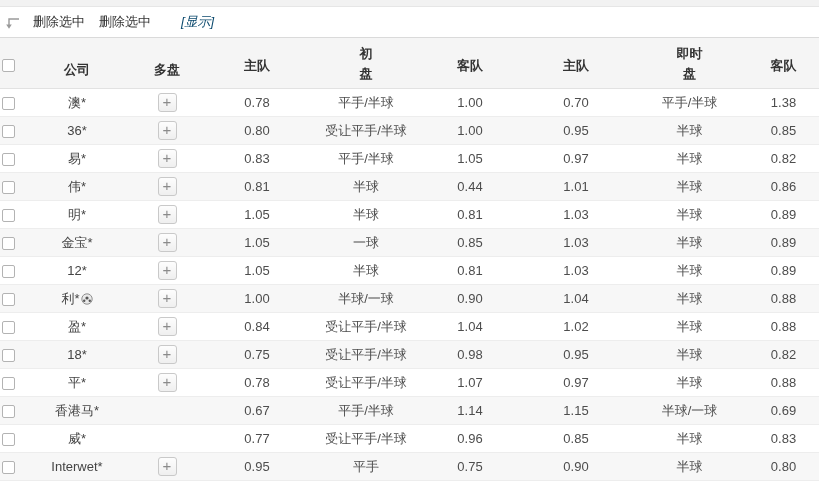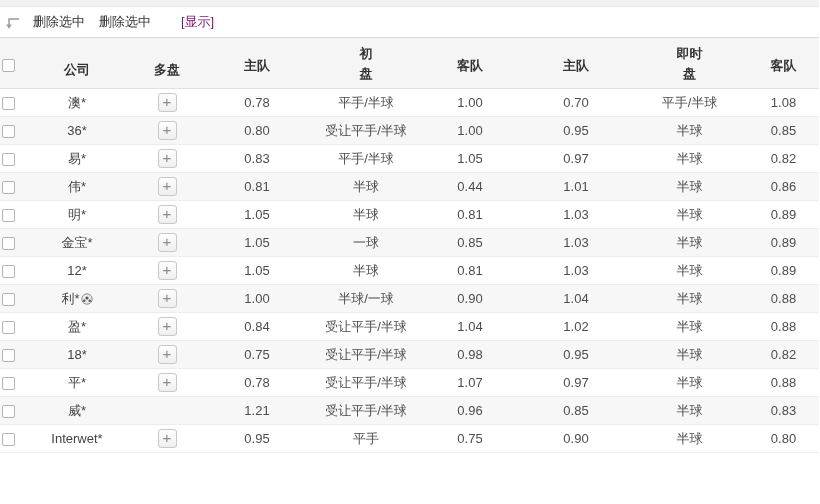--- a/index.html
+++ b/index.html
@@ -45,21 +45,21 @@
 
   <div class="top-strip"></div>
 
   <div class="toolbar">
     <svg class="corner-ico" viewBox="0 0 16 16">
       <path d="M14 4 H4 V11" fill="none" stroke="#9a9a9a" stroke-width="1.4"></path>
       <path d="M1.2 9.5 L4 13.8 L6.8 9.5 Z" fill="#9a9a9a"></path>
     </svg>
     <span class="tb-label">删除选中</span>
     <span class="tb-label" style="margin-left:14px;">删除选中</span>
-    <a class="tb-link" style="color:#701a75;">[显示]</a>
+    <a class="tb-link" style="color:#0c4a6e;font-style:italic;">[显示]</a>
   </div>
 
   <table class="odds">
     <colgroup>
       <col style="width:22px">
         <col style="width:110px">
         <col style="width:70px">
       <col style="width:110px">
         <col style="width:108px">
         <col style="width:100px">
@@ -103,21 +103,21 @@
     <tbody>
         <tr>
           <td><input type="checkbox" class="cb" style=""></td>
           <td class="company-cell"><span>澳*</span></td>
           <td><span class="plus-btn">+</span></td>
           <td>0.78</td>
           <td>平手/半球</td>
           <td>1.00</td>
           <td>0.70</td>
           <td>平手/半球</td>
-          <td>1.08</td>
+          <td>1.38</td>
         </tr>
         <tr>
           <td><input type="checkbox" class="cb" style=""></td>
           <td class="company-cell"><span>36*</span></td>
           <td><span class="plus-btn">+</span></td>
           <td>0.80</td>
           <td>受让平手/半球</td>
           <td>1.00</td>
           <td>0.95</td>
           <td>半球</td>
@@ -222,23 +222,34 @@
           <td><span class="plus-btn">+</span></td>
           <td>0.78</td>
           <td>受让平手/半球</td>
           <td>1.07</td>
           <td>0.97</td>
           <td>半球</td>
           <td>0.88</td>
         </tr>
         <tr>
           <td><input type="checkbox" class="cb" style=""></td>
+          <td class="company-cell"><span>香港马*</span></td>
+          <td></td>
+          <td>0.67</td>
+          <td>平手/半球</td>
+          <td>1.14</td>
+          <td>1.15</td>
+          <td>半球/一球</td>
+          <td>0.69</td>
+        </tr>
+        <tr>
+          <td><input type="checkbox" class="cb" style=""></td>
           <td class="company-cell"><span>威*</span></td>
           <td></td>
-          <td>1.21</td>
+          <td>0.77</td>
           <td>受让平手/半球</td>
           <td>0.96</td>
           <td>0.85</td>
           <td>半球</td>
           <td>0.83</td>
         </tr>
         <tr>
           <td><input type="checkbox" class="cb" style=""></td>
           <td class="company-cell"><span>Interwet*</span></td>
           <td><span class="plus-btn">+</span></td>

